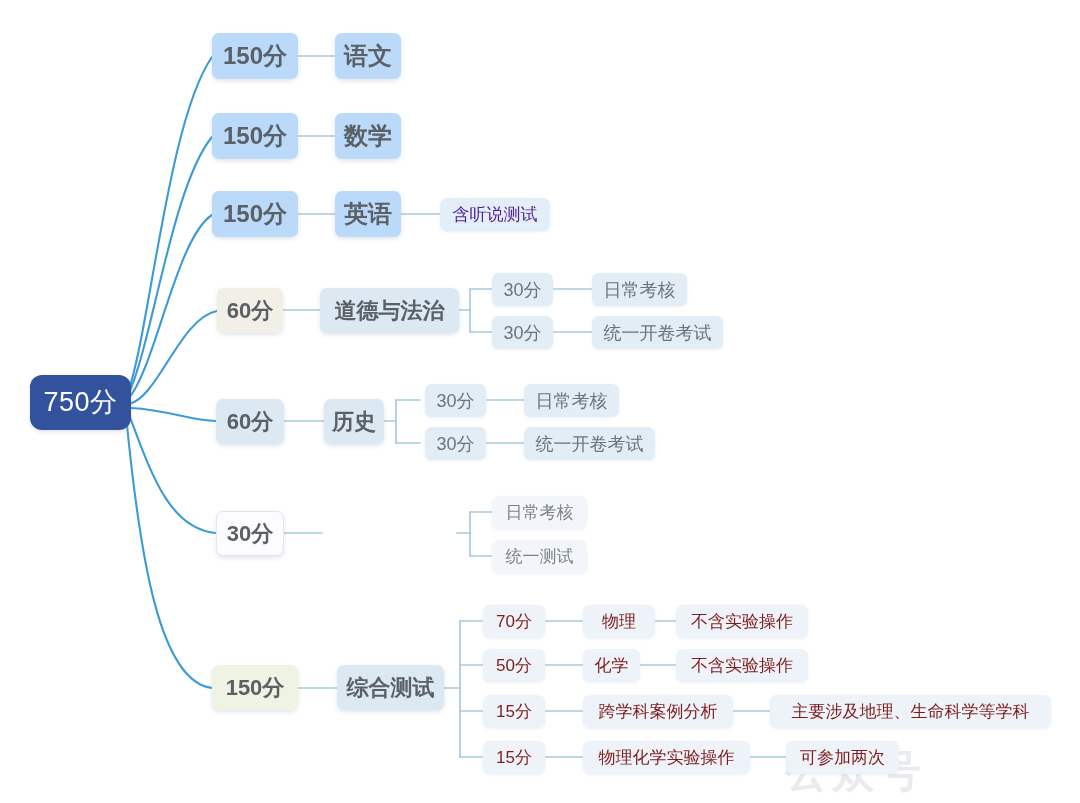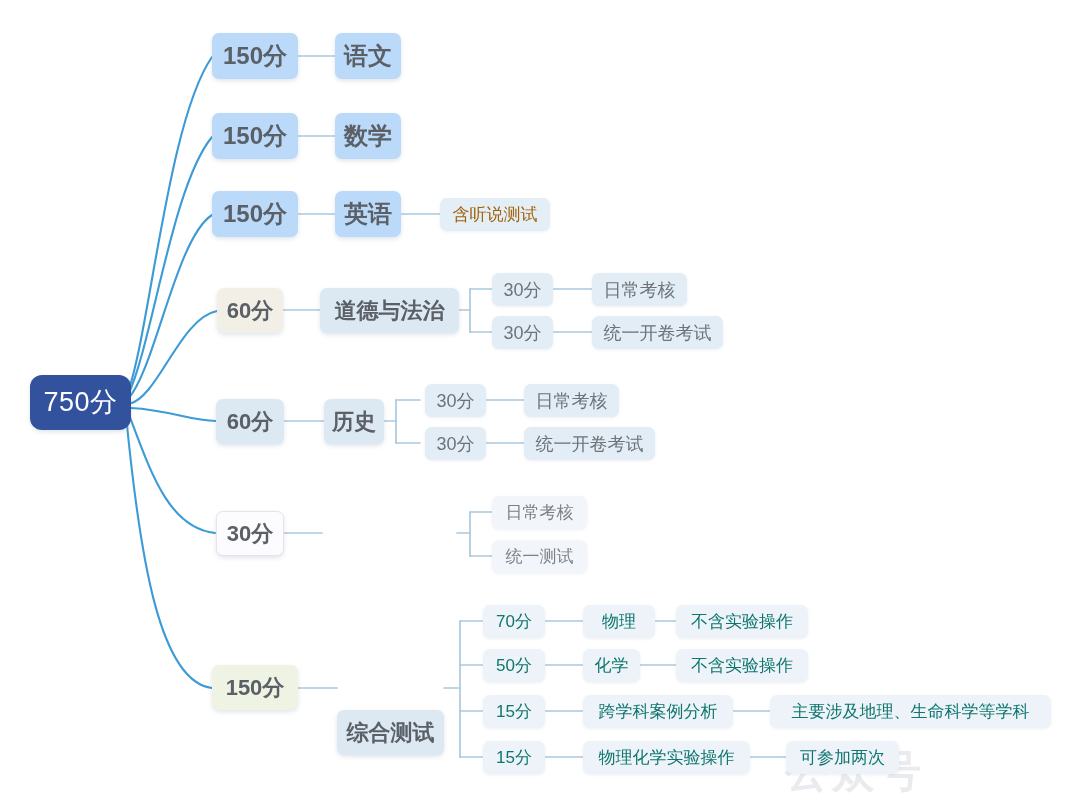--- a/index.html
+++ b/index.html
@@ -26,27 +26,27 @@
   .root {
     background: #33529E;
     color: #ffffff;
     font-size: 27px;
     border-radius: 9px;
     box-shadow: 0 2px 5px rgba(40,70,150,.30);
     letter-spacing: .5px;
   }
   .blue-strong { background:#BBD9F8; font-size:24px; color:#5a6066; font-weight:700; }
   .blue-soft   { background:#DCE9F3; font-size:22px; color:#5a6066; font-weight:700; }
-  .blue-pale   { background:#E4EEF6; font-size:17px; color:#a16207; font-weight:400; }
+  .blue-pale   { background:#E4EEF6; font-size:17px; color:#4c1d95; font-weight:400; }
   .blue-pale2  { background:#E2EDF5; font-size:18px; color:#6d7379; font-weight:400; }
   .cream       { background:#F2F0E6; font-size:22px; color:#5a6066; font-weight:700; }
   .greencream  { background:#EEF3E4; font-size:22px; color:#5a6066; font-weight:700; }
   .white-box   { background:#FCFBFD; font-size:22px; color:#5a6066; font-weight:700;
                  border:1px solid #E6E3EE; }
-  .faint       { background:#EDF3F8; font-size:17px; color:#0f766e; font-weight:400; }
+  .faint       { background:#EDF3F8; font-size:17px; color:#7f1d1d; font-weight:400; }
   .faint-lite  { background:#F2F6FA; font-size:17px; color:#7b8187; font-weight:400; }
   .shadowed    { box-shadow: 0 2px 4px rgba(120,140,170,.22); }
   .shadow-lite { box-shadow: 0 1px 3px rgba(140,155,180,.16); }
 
   .watermark {
     position:absolute;
     font-size: 44px;
     color: rgba(120,130,150,.16);
     font-weight: 700;
     letter-spacing: 2px;
@@ -149,21 +149,21 @@
   <div class="node blue-pale2 shadow-lite" style="left:425px; top:384px; width:61px; height:33px;">30分</div>
   <div class="node blue-pale2 shadow-lite" style="left:524px; top:384px; width:95px; height:33px;">日常考核</div>
   <div class="node blue-pale2 shadow-lite" style="left:425px; top:427px; width:61px; height:33px;">30分</div>
   <div class="node blue-pale2 shadow-lite" style="left:524px; top:427px; width:131px; height:33px;">统一开卷考试</div>
 
   <div class="node white-box shadowed" style="left:216px; top:511px; width:68px; height:45px;">30分</div>
   <div class="node faint-lite shadow-lite" style="left:492px; top:496px; width:95px; height:33px;">日常考核</div>
   <div class="node faint-lite shadow-lite" style="left:492px; top:540px; width:95px; height:33px;">统一测试</div>
 
   <div class="node greencream shadowed" style="left:212px; top:665px; width:86px; height:45px;">150分</div>
-  <div class="node blue-soft shadowed" style="left:337px; top:665px; width:107px; height:45px;margin-top:45px;">综合测试</div>
+  <div class="node blue-soft shadowed" style="left:337px; top:665px; width:107px; height:45px;">综合测试</div>
 
   <div class="node faint shadow-lite" style="left:483px; top:605px; width:62px; height:33px;">70分</div>
   <div class="node faint shadow-lite" style="left:583px; top:605px; width:72px; height:33px;">物理</div>
   <div class="node faint shadow-lite" style="left:676px; top:605px; width:132px; height:33px;">不含实验操作</div>
 
   <div class="node faint shadow-lite" style="left:483px; top:649px; width:62px; height:33px;">50分</div>
   <div class="node faint shadow-lite" style="left:583px; top:649px; width:57px; height:33px;">化学</div>
   <div class="node faint shadow-lite" style="left:676px; top:649px; width:132px; height:33px;">不含实验操作</div>
 
   <div class="node faint shadow-lite" style="left:483px; top:695px; width:62px; height:33px;">15分</div>

